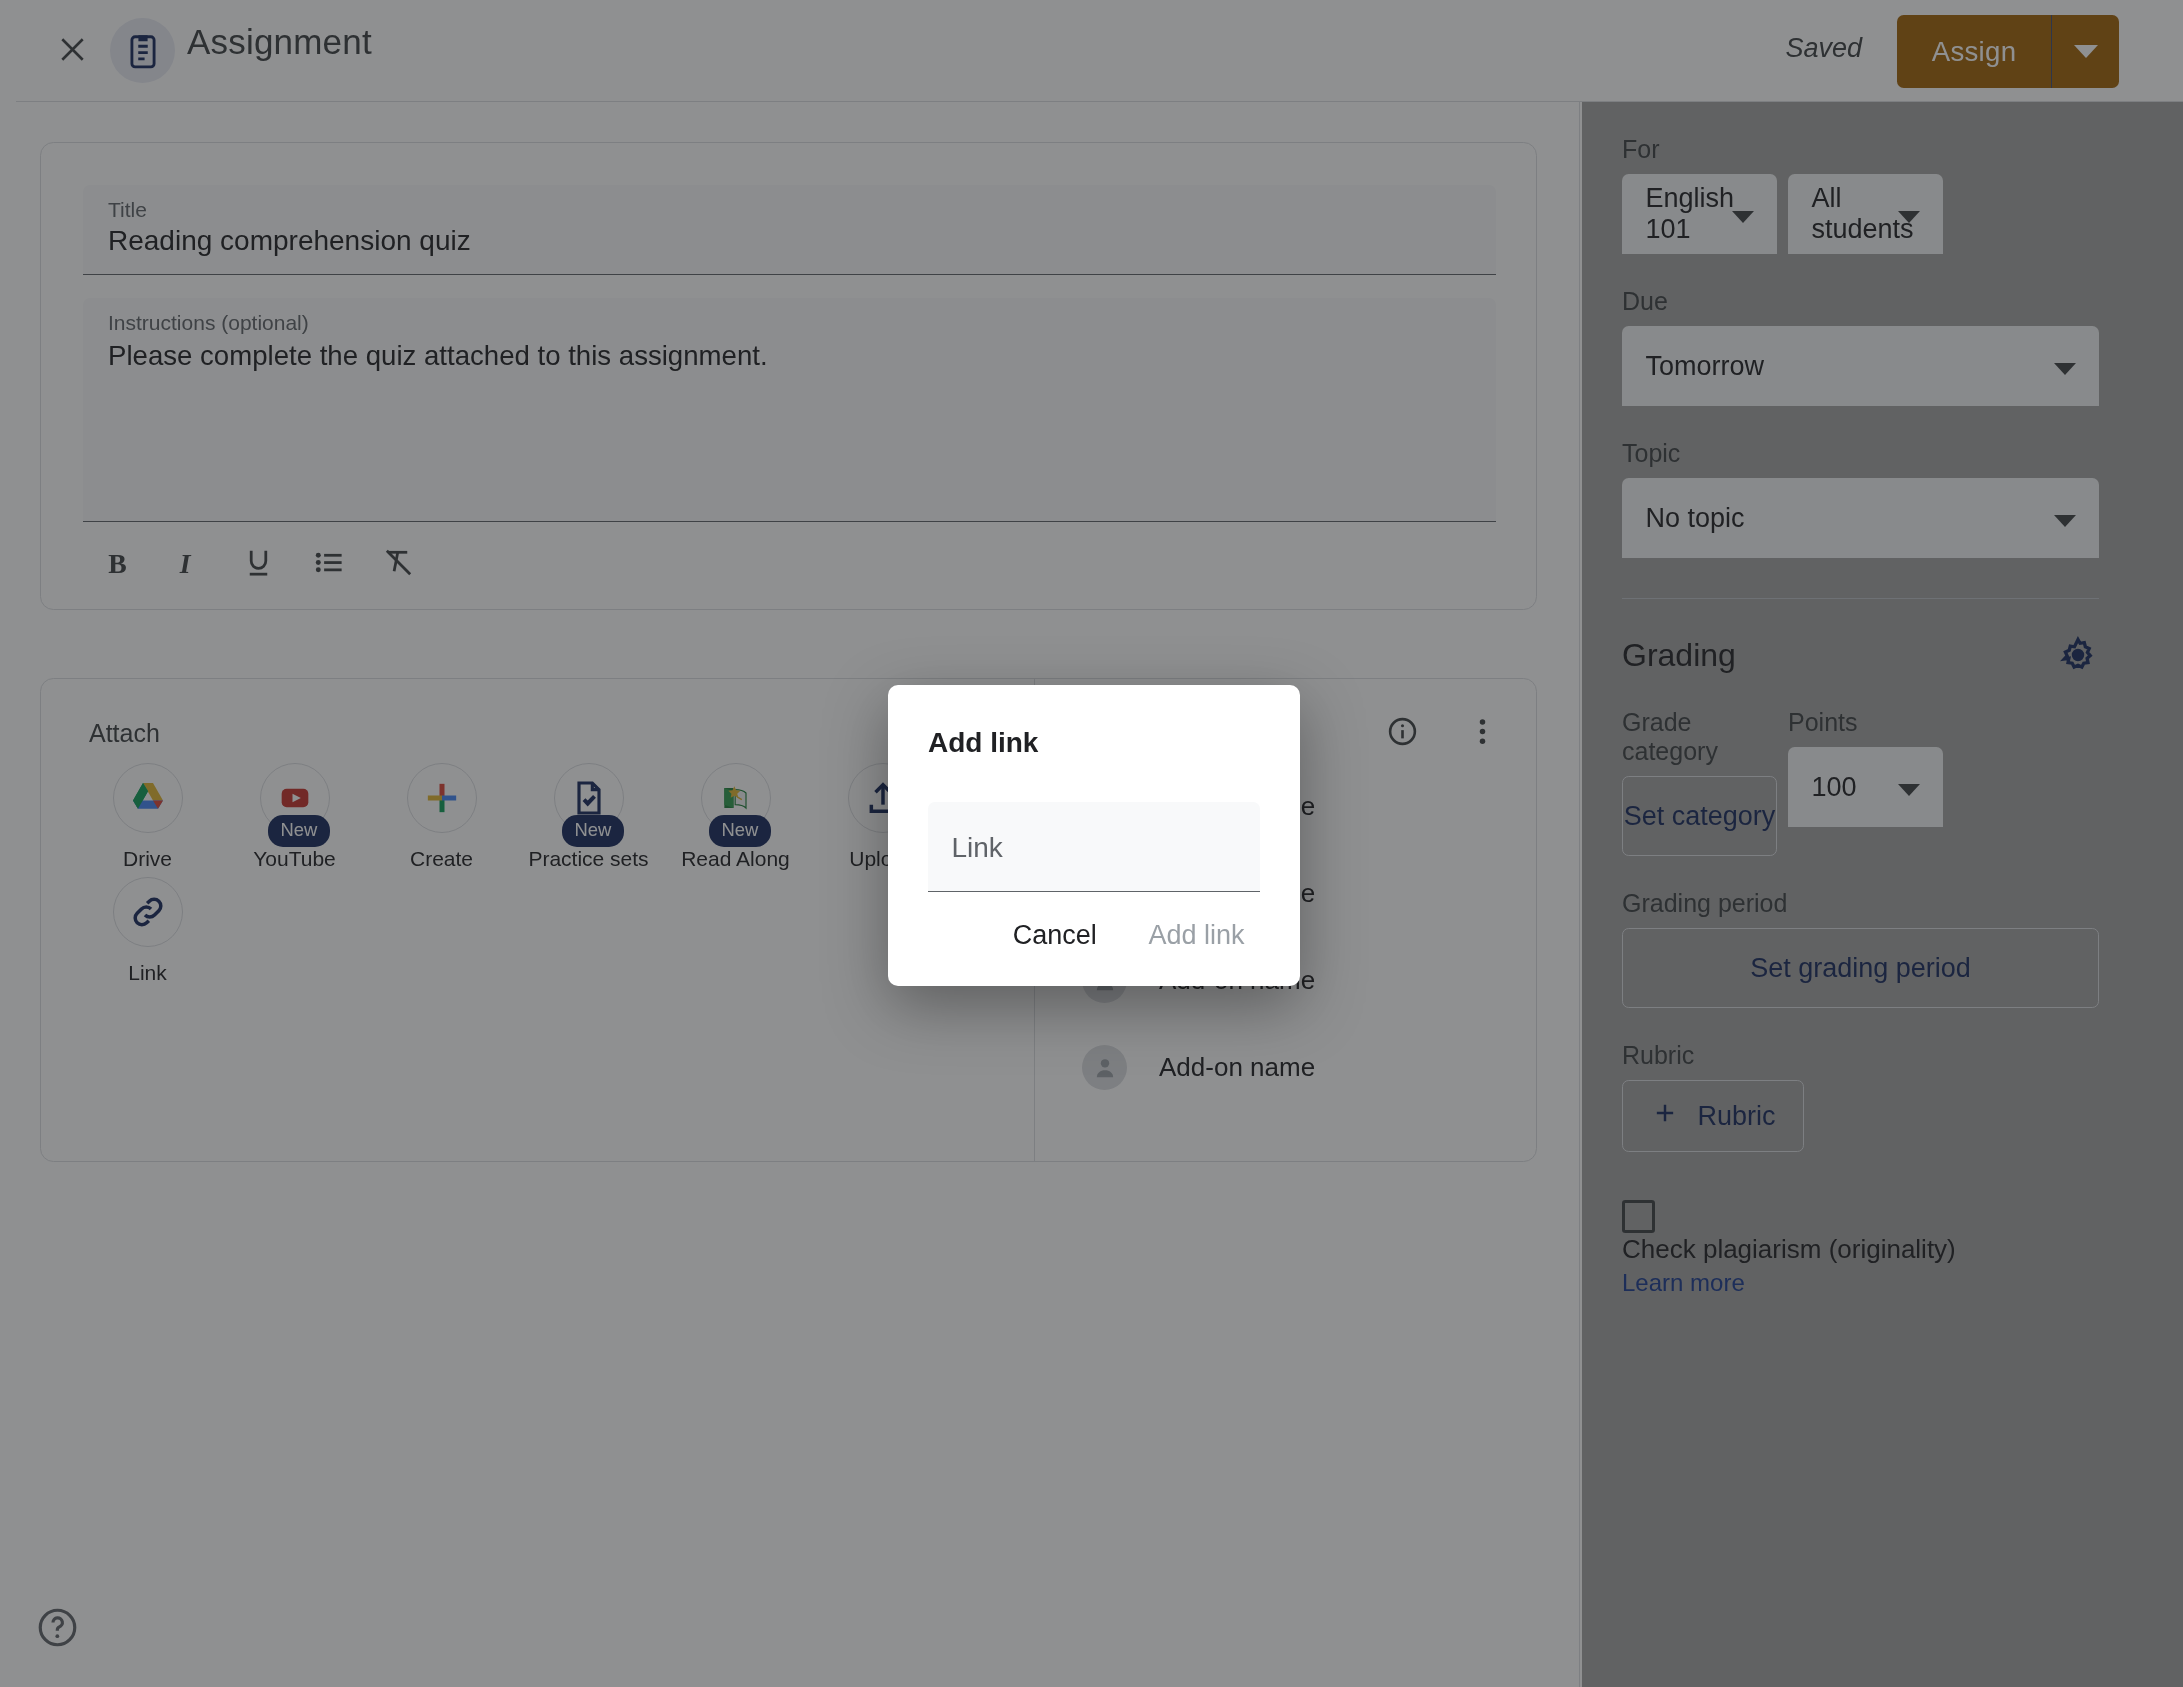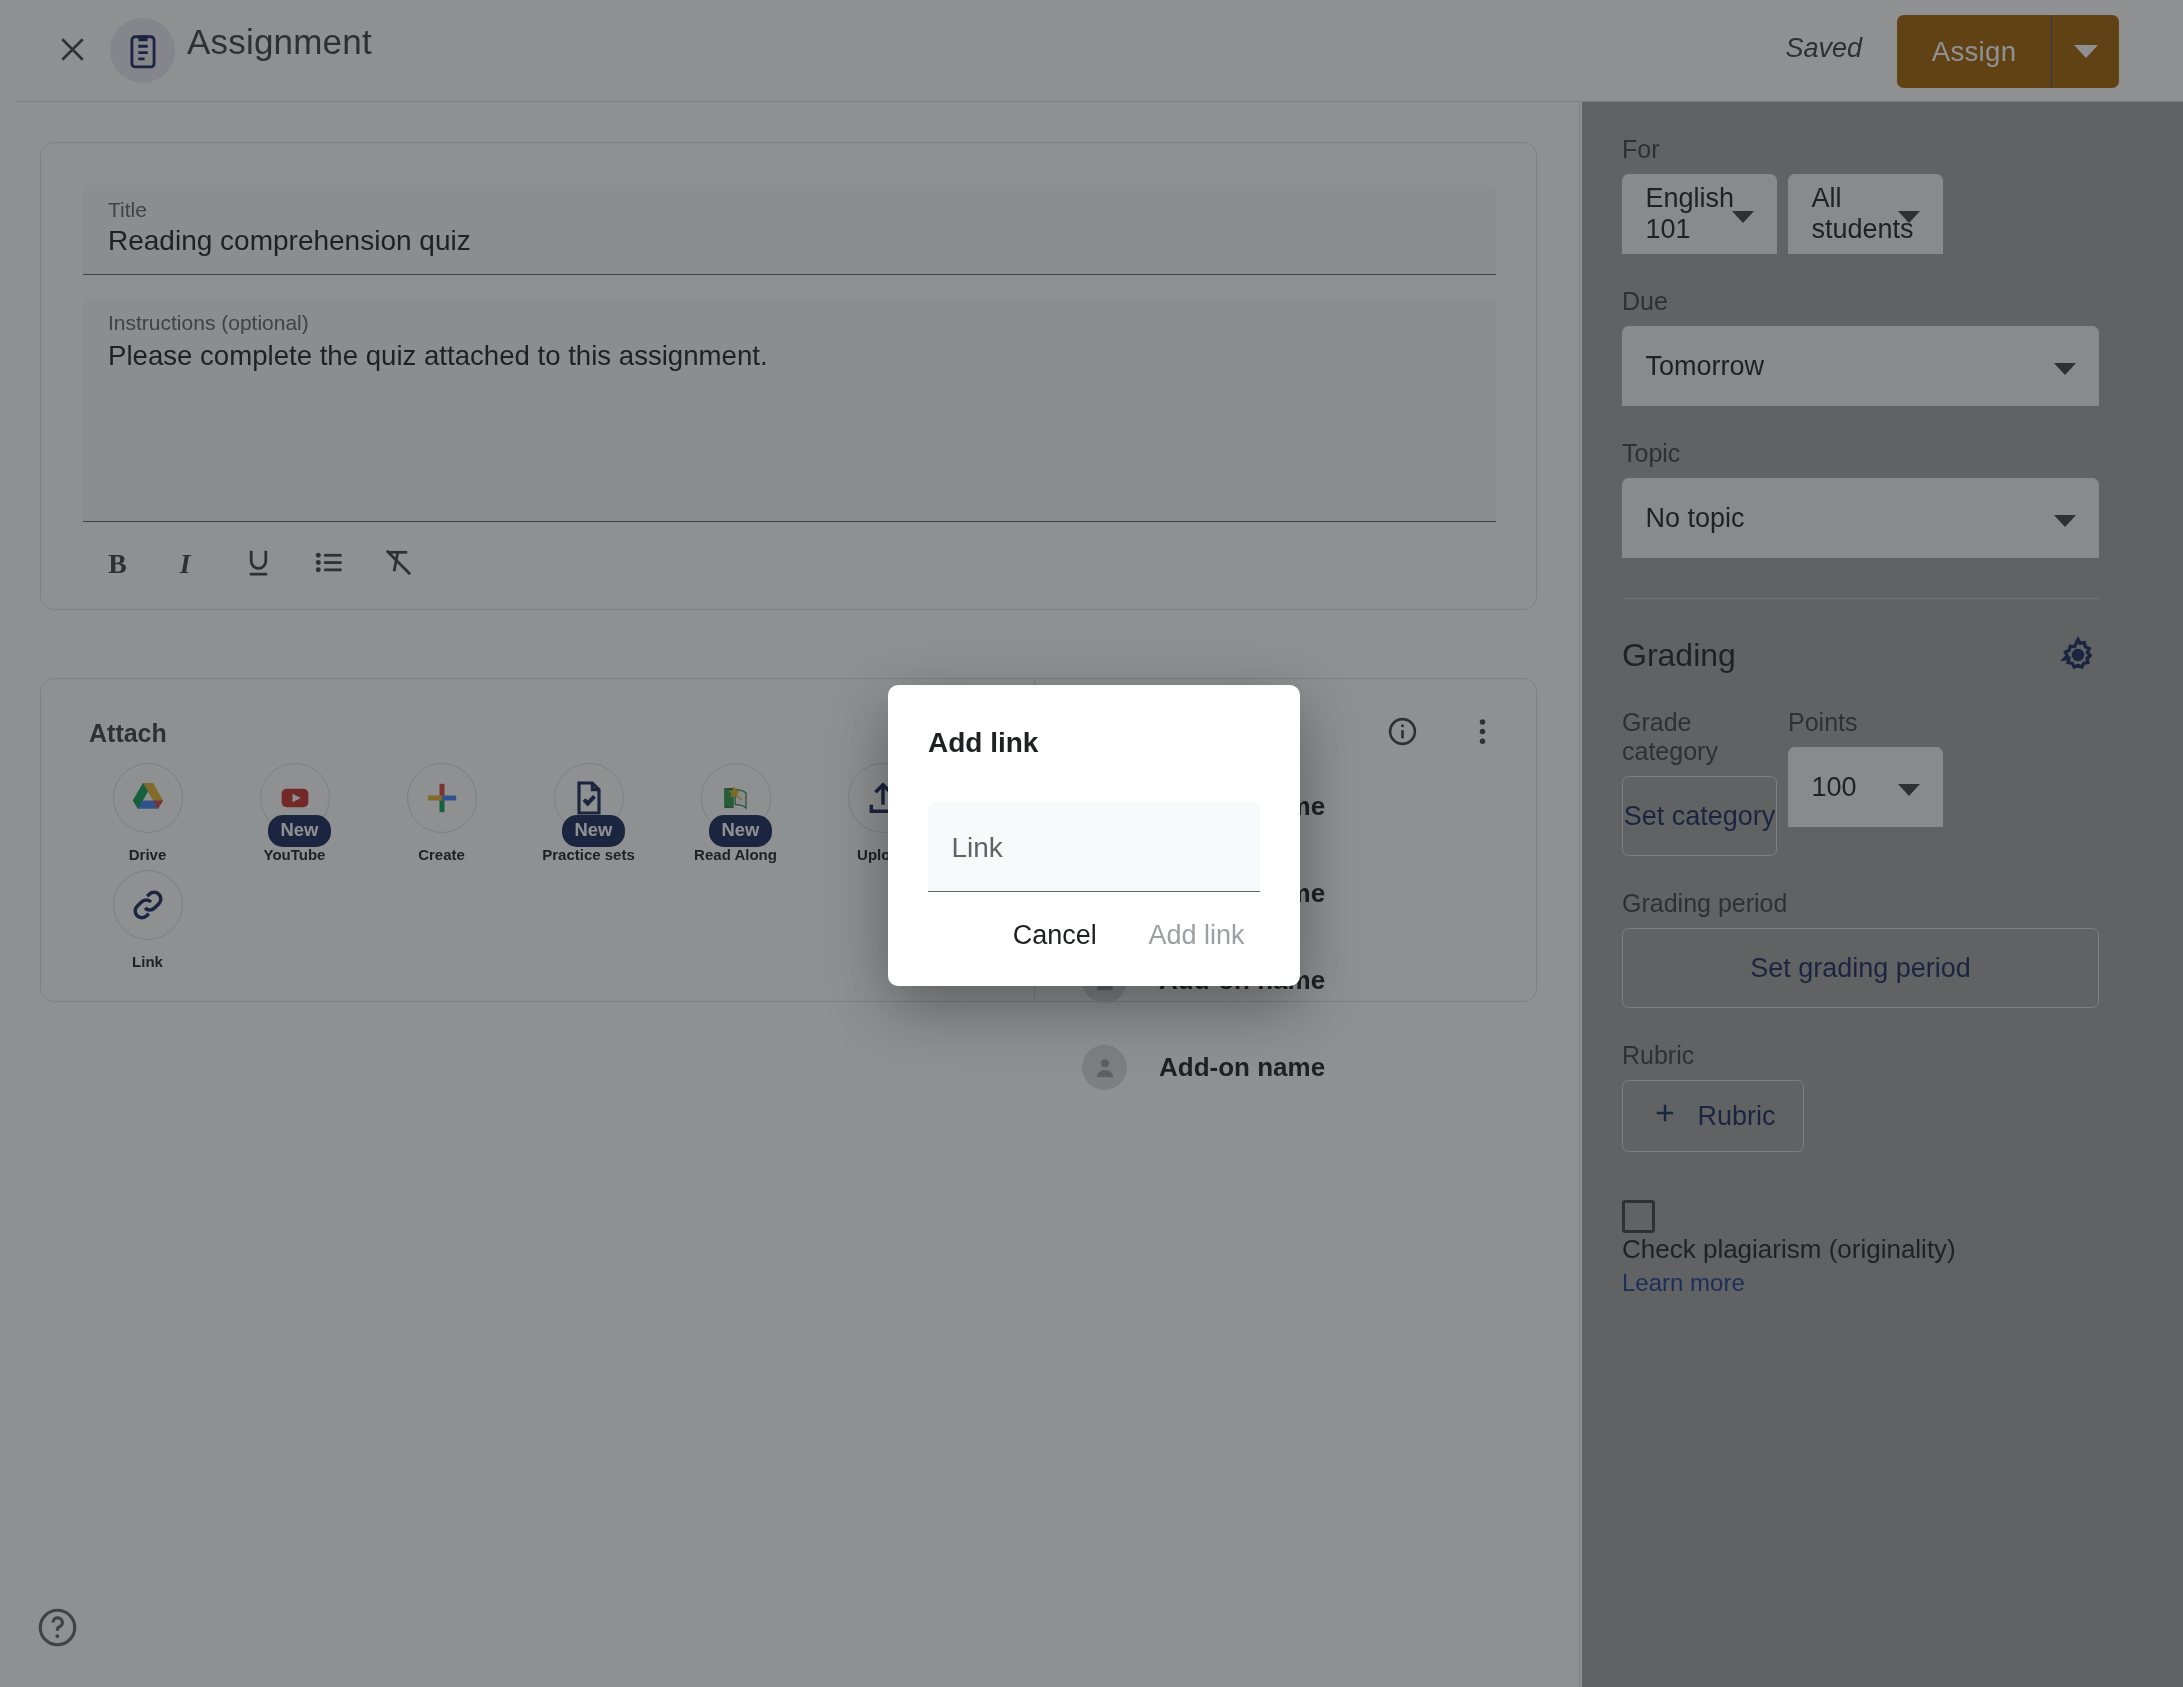--- a/index.html
+++ b/index.html
@@ -83,21 +83,21 @@
     border-right: 1.7px solid #dadce0;
   }
 
   .card {
     position: absolute;
     border: 1.7px solid #dadce0;
     border-radius: 13.4px;
     background: #ffffff;
   }
   .card-details { left: 40px; top: 40px; width: 1497px; height: 468px; }
-  .card-attach  { left: 40px; top: 576px; width: 1497px; height: 324px; font-weight: bold; }
+  .card-attach  { left: 40px; top: 576px; width: 1497px; height: 484px; }
 
   
   .field {
     position: absolute;
     background: #f8f9fa;
     border-bottom: 1.7px solid #5f6368;
     border-radius: 6.7px 6.7px 0 0;
   }
   .field-title { left: 42px; top: 42px; width: 1413px; height: 90px; }
   .field-label {
@@ -145,21 +145,21 @@
     position: relative;
   }
   .attach-circle {
     width: 70px; height: 70px; border-radius: 50%;
     border: 1.7px solid #dadce0;
     display: flex; align-items: center; justify-content: center;
     position: relative;
   }
   .attach-circle svg { width: 40px; height: 40px; }
   .attach-name {
-    margin-top: 13.4px; font-size: 15px; color: #202124;
+    margin-top: 13.4px; font-size: 21px; color: #202124;
     text-align: center; line-height: 1.22; max-width: 125px;
   }
   .badge-new {
     position: absolute; left: 47px; top: 52px;
     background: #17295c; color: #fff;
     font-size: 18.4px; padding: 4.2px 12.5px 5.8px; border-radius: 15px;
     white-space: nowrap; z-index: 3;
   }
 
   .attach-right {

